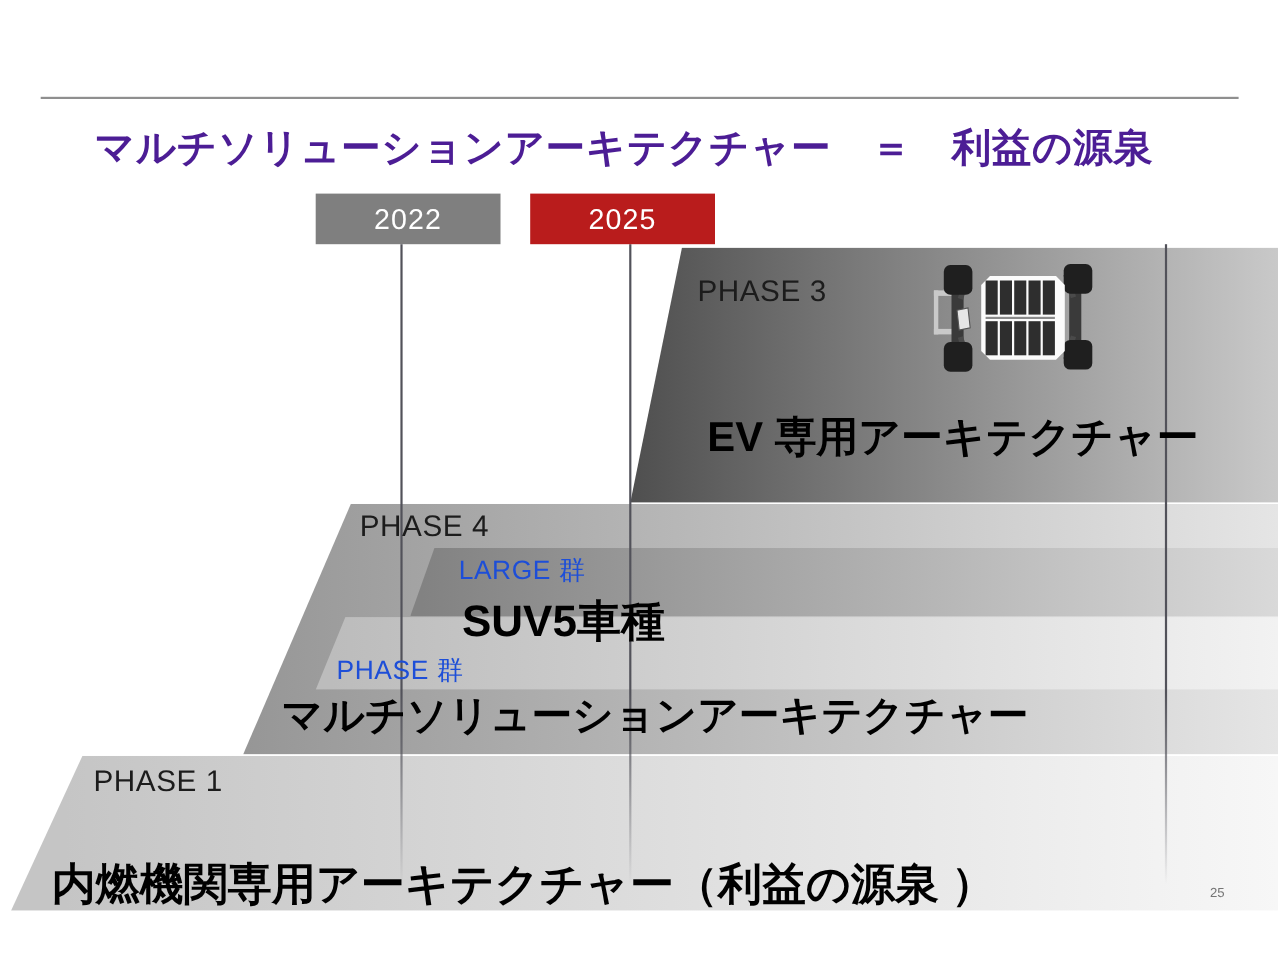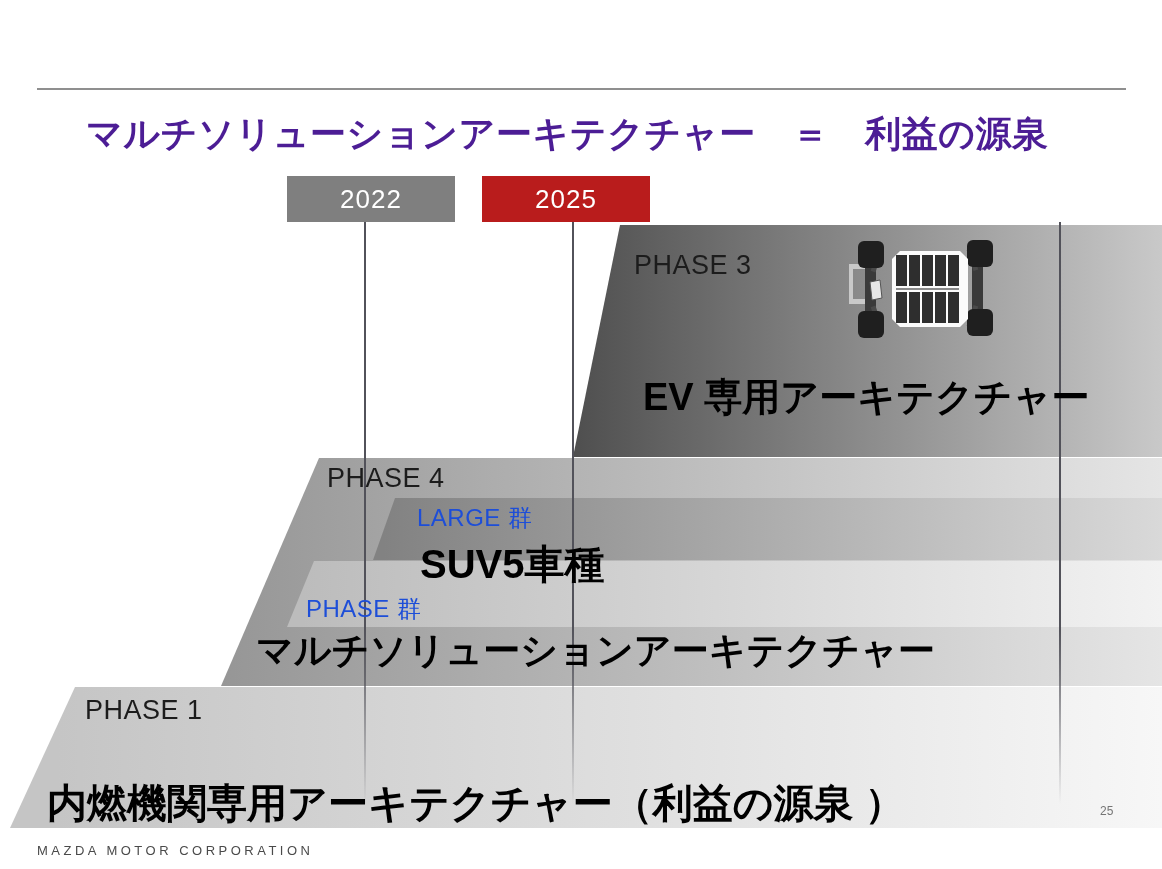--- a/index.html
+++ b/index.html
@@ -157,16 +157,15 @@
 
   <div class="abs phase-label label-p2">PHASE 4</div>
   <div class="abs group-label label-large">LARGE 群</div>
   <div class="abs band-title title-suv">SUV5車種</div>
   <div class="abs group-label label-small">PHASE 群</div>
   <div class="abs band-title title-multi">マルチソリューションアーキテクチャー</div>
 
   <div class="abs phase-label label-p1">PHASE 1</div>
   <div class="abs band-title title-ice">内燃機関専用アーキテクチャー（利益の源泉 ）</div>
 
-  <div class="abs footer-brand">MAZDA MOTOR CORPORATION</div>
   <div class="abs page-number">25</div>
 
 </div>
 
 </body></html>

